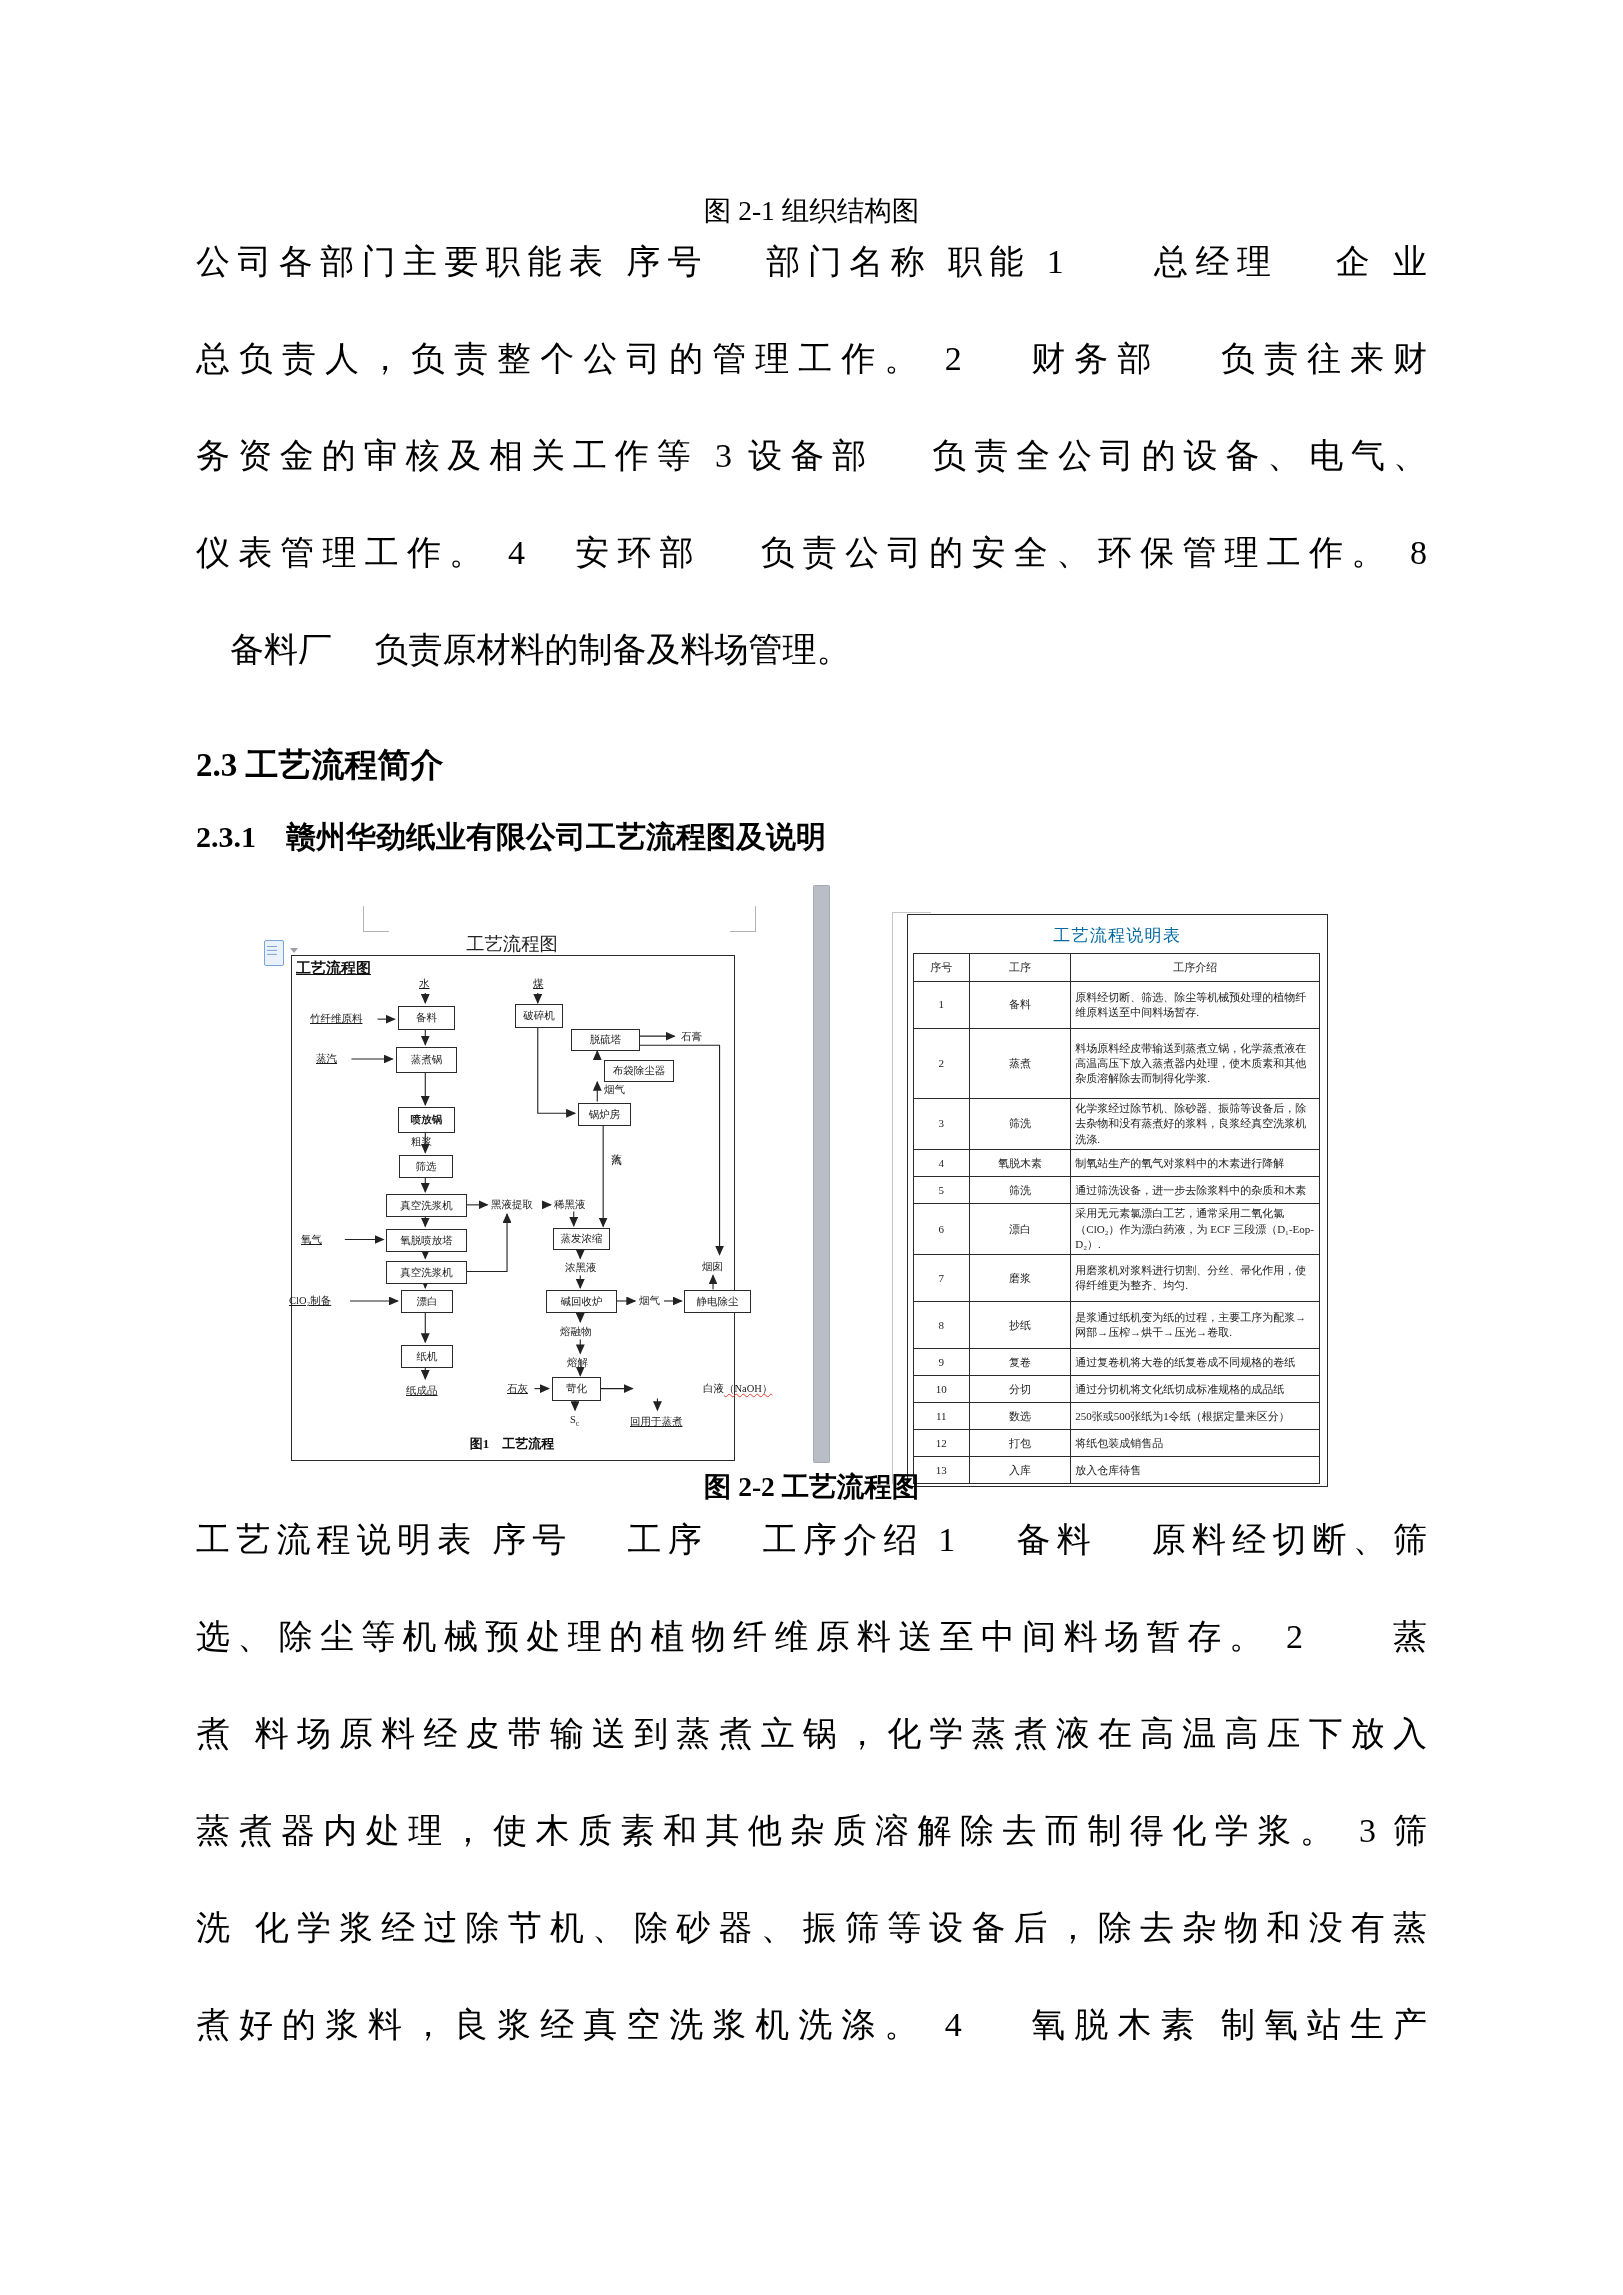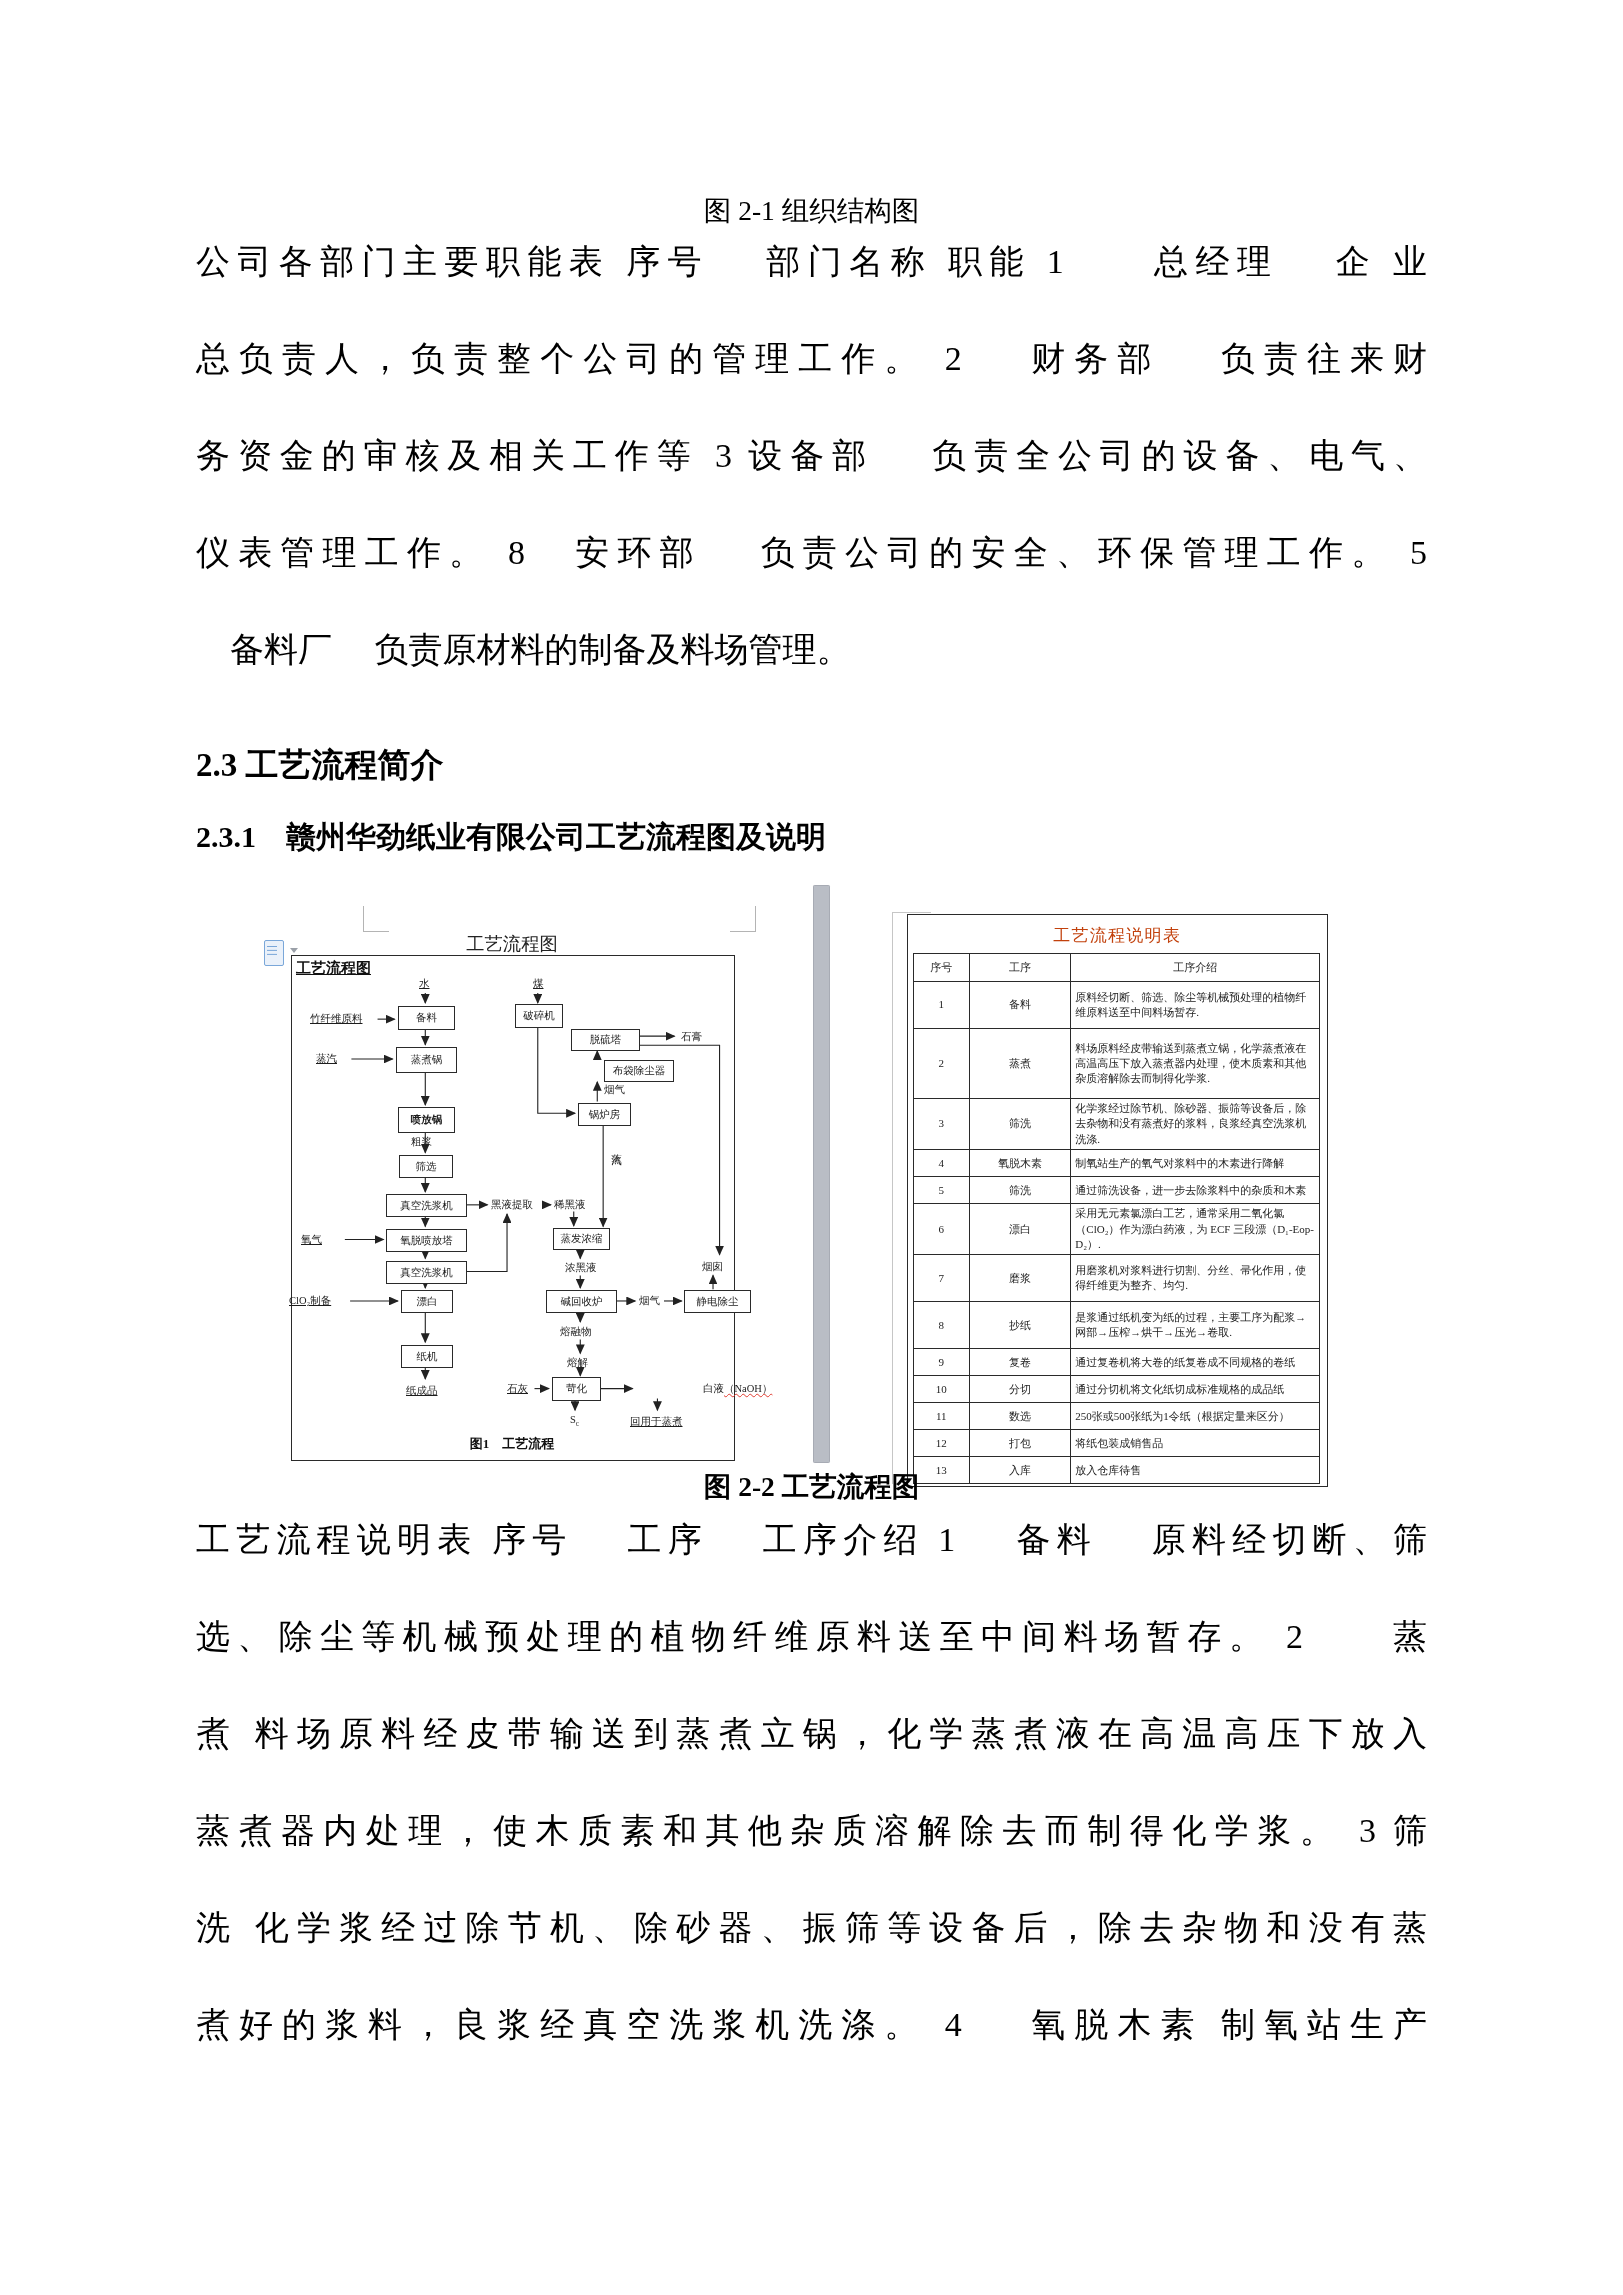--- a/index.html
+++ b/index.html
@@ -95,21 +95,21 @@
     font-family:"Liberation Serif","DejaVu Serif",serif;color:#1c1c1c;
   }
   .tblimg .pageedge{position:absolute;left:1.3px;top:5.2px;width:1px;height:572px;background:#c6c6c6;}
   .tblimg .pagetop{position:absolute;left:1.3px;top:5.2px;width:39px;height:1px;background:#c6c6c6;}
   .tbl-frame{
     position:absolute;left:15.7px;top:6.5px;width:419px;height:571px;
     border:1.6px solid #2a2a2a;
   }
   .tbl-title{
     position:absolute;left:0;top:9.2px;width:100%;text-align:center;
-    font-size:17px;letter-spacing:1.3px;color:#c2410c;
+    font-size:17px;letter-spacing:1.3px;color:#0369a1;
   }
   table.ptable{
     position:absolute;left:5.2px;top:38px;width:407px;
     border-collapse:collapse;table-layout:fixed;
   }
   table.ptable td,table.ptable th{
     border:1px solid #2a2a2a;
     font-size:11px;font-weight:normal;
     padding:2px 3.9px;line-height:1.4;vertical-align:middle;color:#1c1c1c;
   }
@@ -126,21 +126,21 @@
 <body>
 
 <div class="page">
 
   <div class="caption" style="top:190px;">图 2-1 组织结构图</div>
 
   <div class="para" style="top:213px;">
     <div class="tline">公司各部门主要职能表 序号　 部门名称 职能 1　　总经理　 企 业</div>
     <div class="tline">总负责人，负责整个公司的管理工作。 2　 财务部　 负责往来财</div>
     <div class="tline">务资金的审核及相关工作等 3 设备部　 负责全公司的设备、电气、</div>
-    <div class="tline">仪表管理工作。 8　安环部　 负责公司的安全、环保管理工作。 5</div>
+    <div class="tline">仪表管理工作。 4　安环部　 负责公司的安全、环保管理工作。 8</div>
     <div class="tline last">　备料厂　 负责原材料的制备及料场管理。</div>
   </div>
 
   <div class="h2" style="top:738px;">2.3 工艺流程简介</div>
   <div class="h3" style="top:811px;">2.3.1　赣州华劲纸业有限公司工艺流程图及说明</div>
 
   <div class="fc">
 
     <div class="docicon">
       <div class="sheet"></div>

